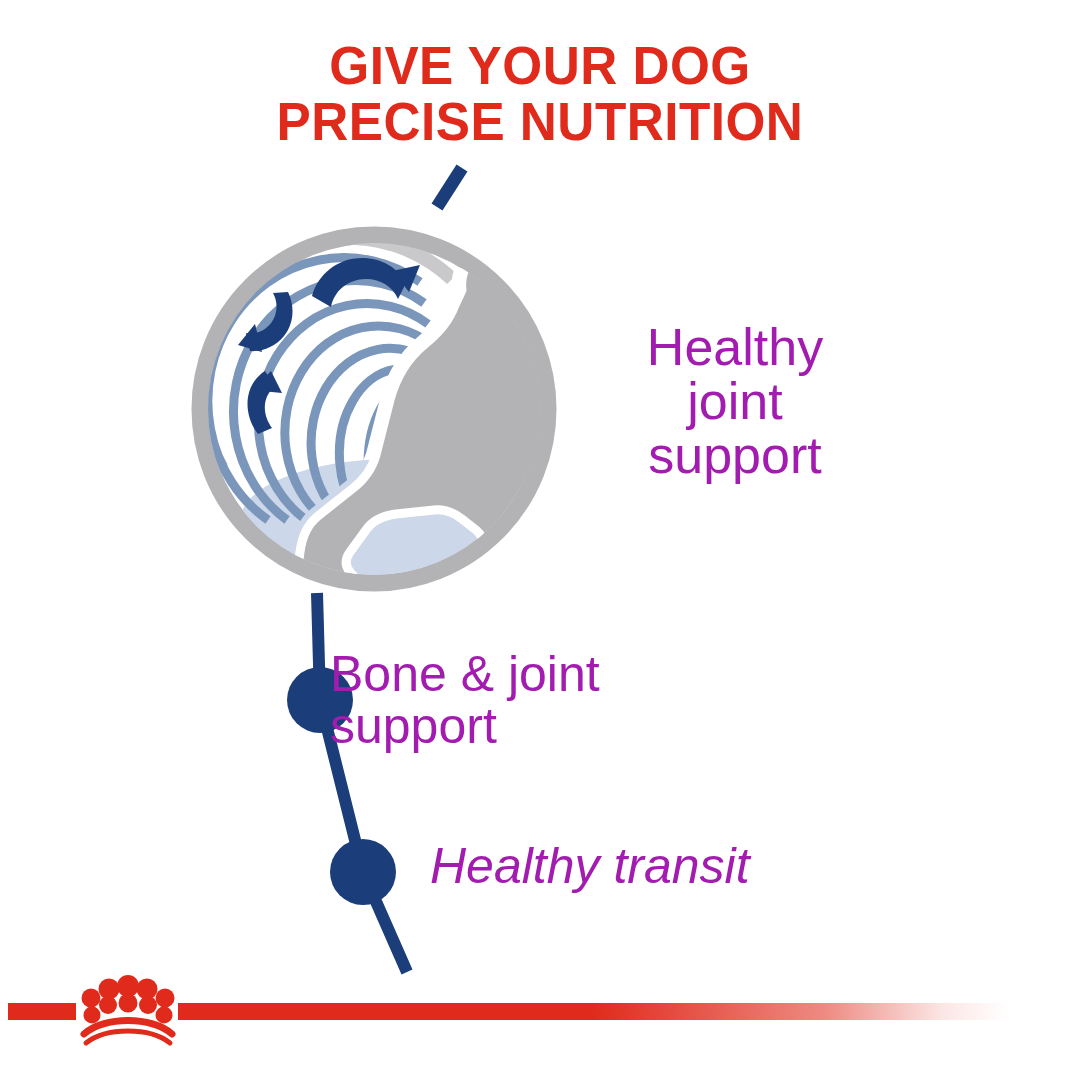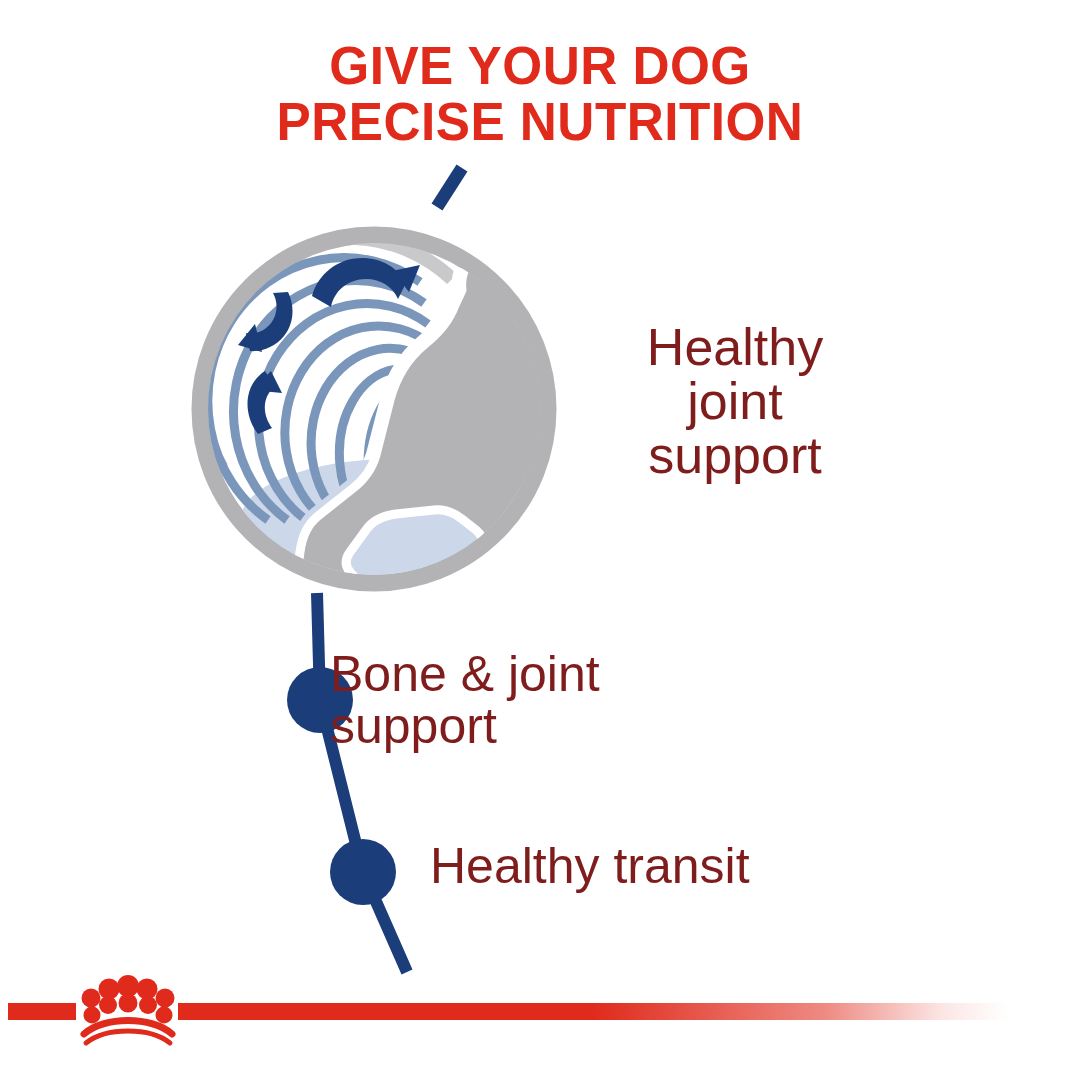--- a/index.html
+++ b/index.html
@@ -41,21 +41,21 @@
     transform-origin: 50% 0;
   }
   .headline .hl-line {
     display: block;
     white-space: nowrap;
   }
 
   
   .benefit-label {
     position: absolute;
-    color: #7f1d1d;
+    color: #a21caf;
     font-family: "Liberation Sans", sans-serif;
     font-weight: 400;
     line-height: 1.04;
   }
   .benefit-label .bl-line { display: block; white-space: nowrap; }
 
   #label-aging {
     left: 580px;
     top: 320px;
     width: 310px;
@@ -68,20 +68,21 @@
     width: 460px;
     text-align: left;
     font-size: 50px;
   }
   #label-transit {
     left: 430px;
     top: 840px;
     width: 460px;
     text-align: left;
     font-size: 50px;
+    font-style: italic;
   }
 
   
   #icon-layer, #connector-layer, #footer-layer {
     position: absolute;
     left: 0;
     top: 0;
     width: 1080px;
     height: 1080px;
     pointer-events: none;

